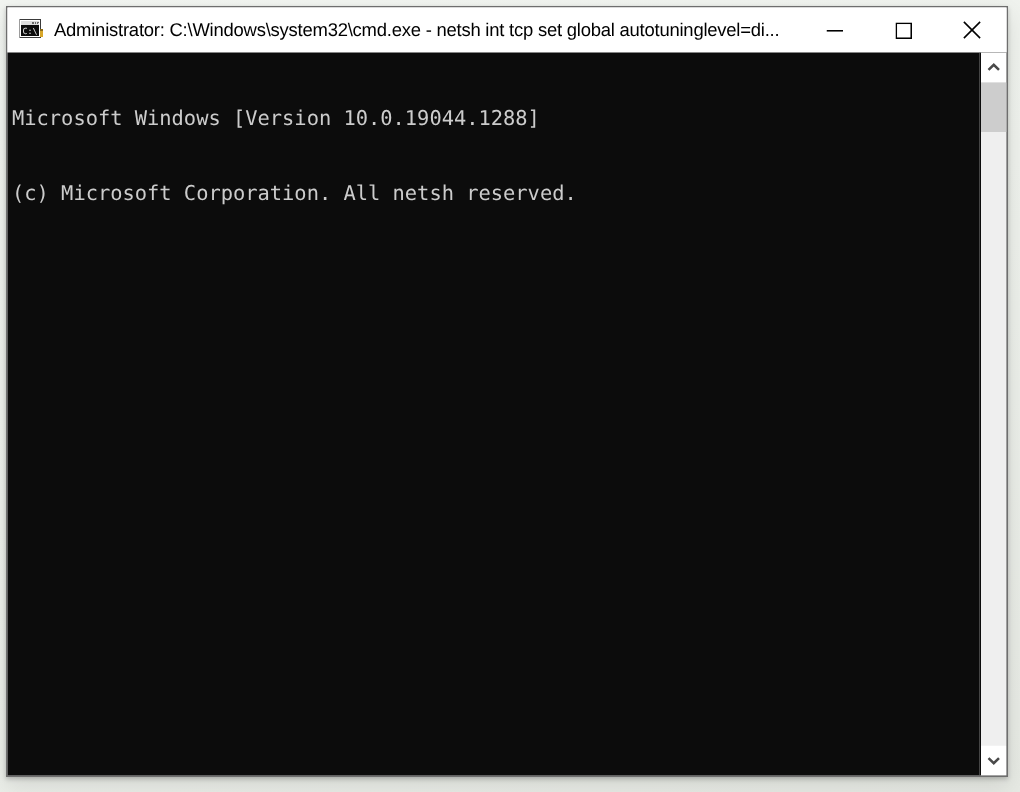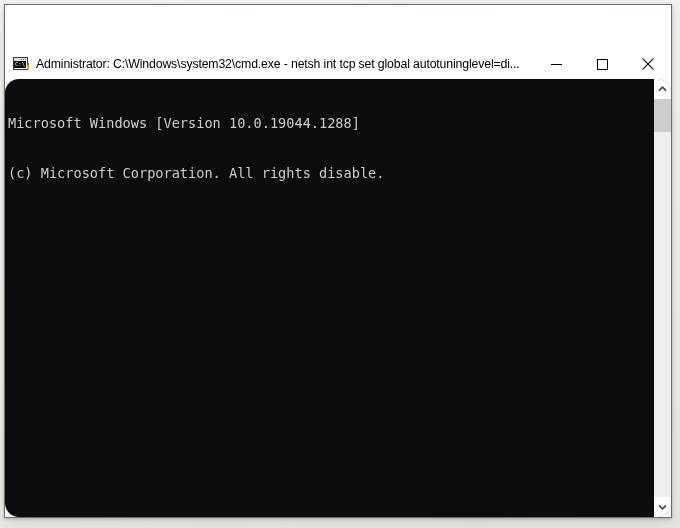--- a/index.html
+++ b/index.html
@@ -32,21 +32,20 @@
 
   
   .titlebar {
     height: 30px;
     min-height: 30px;
     background: #ffffff;
     display: flex;
     align-items: center;
     position: relative;
     user-select: none;
-    margin-top: 44px;
   }
   .title-icon {
     width: 16px;
     height: 16px;
     margin-left: 8px;
     margin-right: 7px;
     flex: 0 0 auto;
     display: block;
   }
   .title-text {
@@ -79,21 +78,20 @@
   }
   .win-btn svg { display: block; }
 
   
   .console-area {
     flex: 1 1 auto;
     display: flex;
     background: #0c0c0c;
     position: relative;
     overflow: hidden;
-    border-radius: 14px;
   }
   .console-text {
     flex: 1 1 auto;
     padding: 3px 0 0 3px;
     font-family: "DejaVu Sans Mono", "Liberation Mono", monospace;
     font-size: 13.6px;
     line-height: 16.5px;
     color: #cccccc;
     white-space: pre;
     overflow: hidden;
@@ -176,21 +174,21 @@
           <line x1="11.4" y1="0.6" x2="0.6" y2="11.4" stroke="#000000" stroke-width="1.05"></line>
         </svg>
       </button>
     </div>
   </div>
 
   <div class="console-area">
 
     <div class="console-text">
       <div class="console-line">Microsoft Windows [Version 10.0.19044.1288]</div>
-      <div class="console-line">(c) Microsoft Corporation. All rights disable.</div>
+      <div class="console-line">(c) Microsoft Corporation. All netsh reserved.</div>
       <div class="console-line"></div>
     </div>
 
     <div class="scrollbar">
       <div class="sb-btn" title="Scroll up">
         <svg width="9" height="6" viewBox="0 0 9 6">
           <path d="M1 4.6 L4.5 1.2 L8 4.6" fill="none" stroke="#4a4a4a" stroke-width="1.7"></path>
         </svg>
       </div>
       <div class="sb-track">

